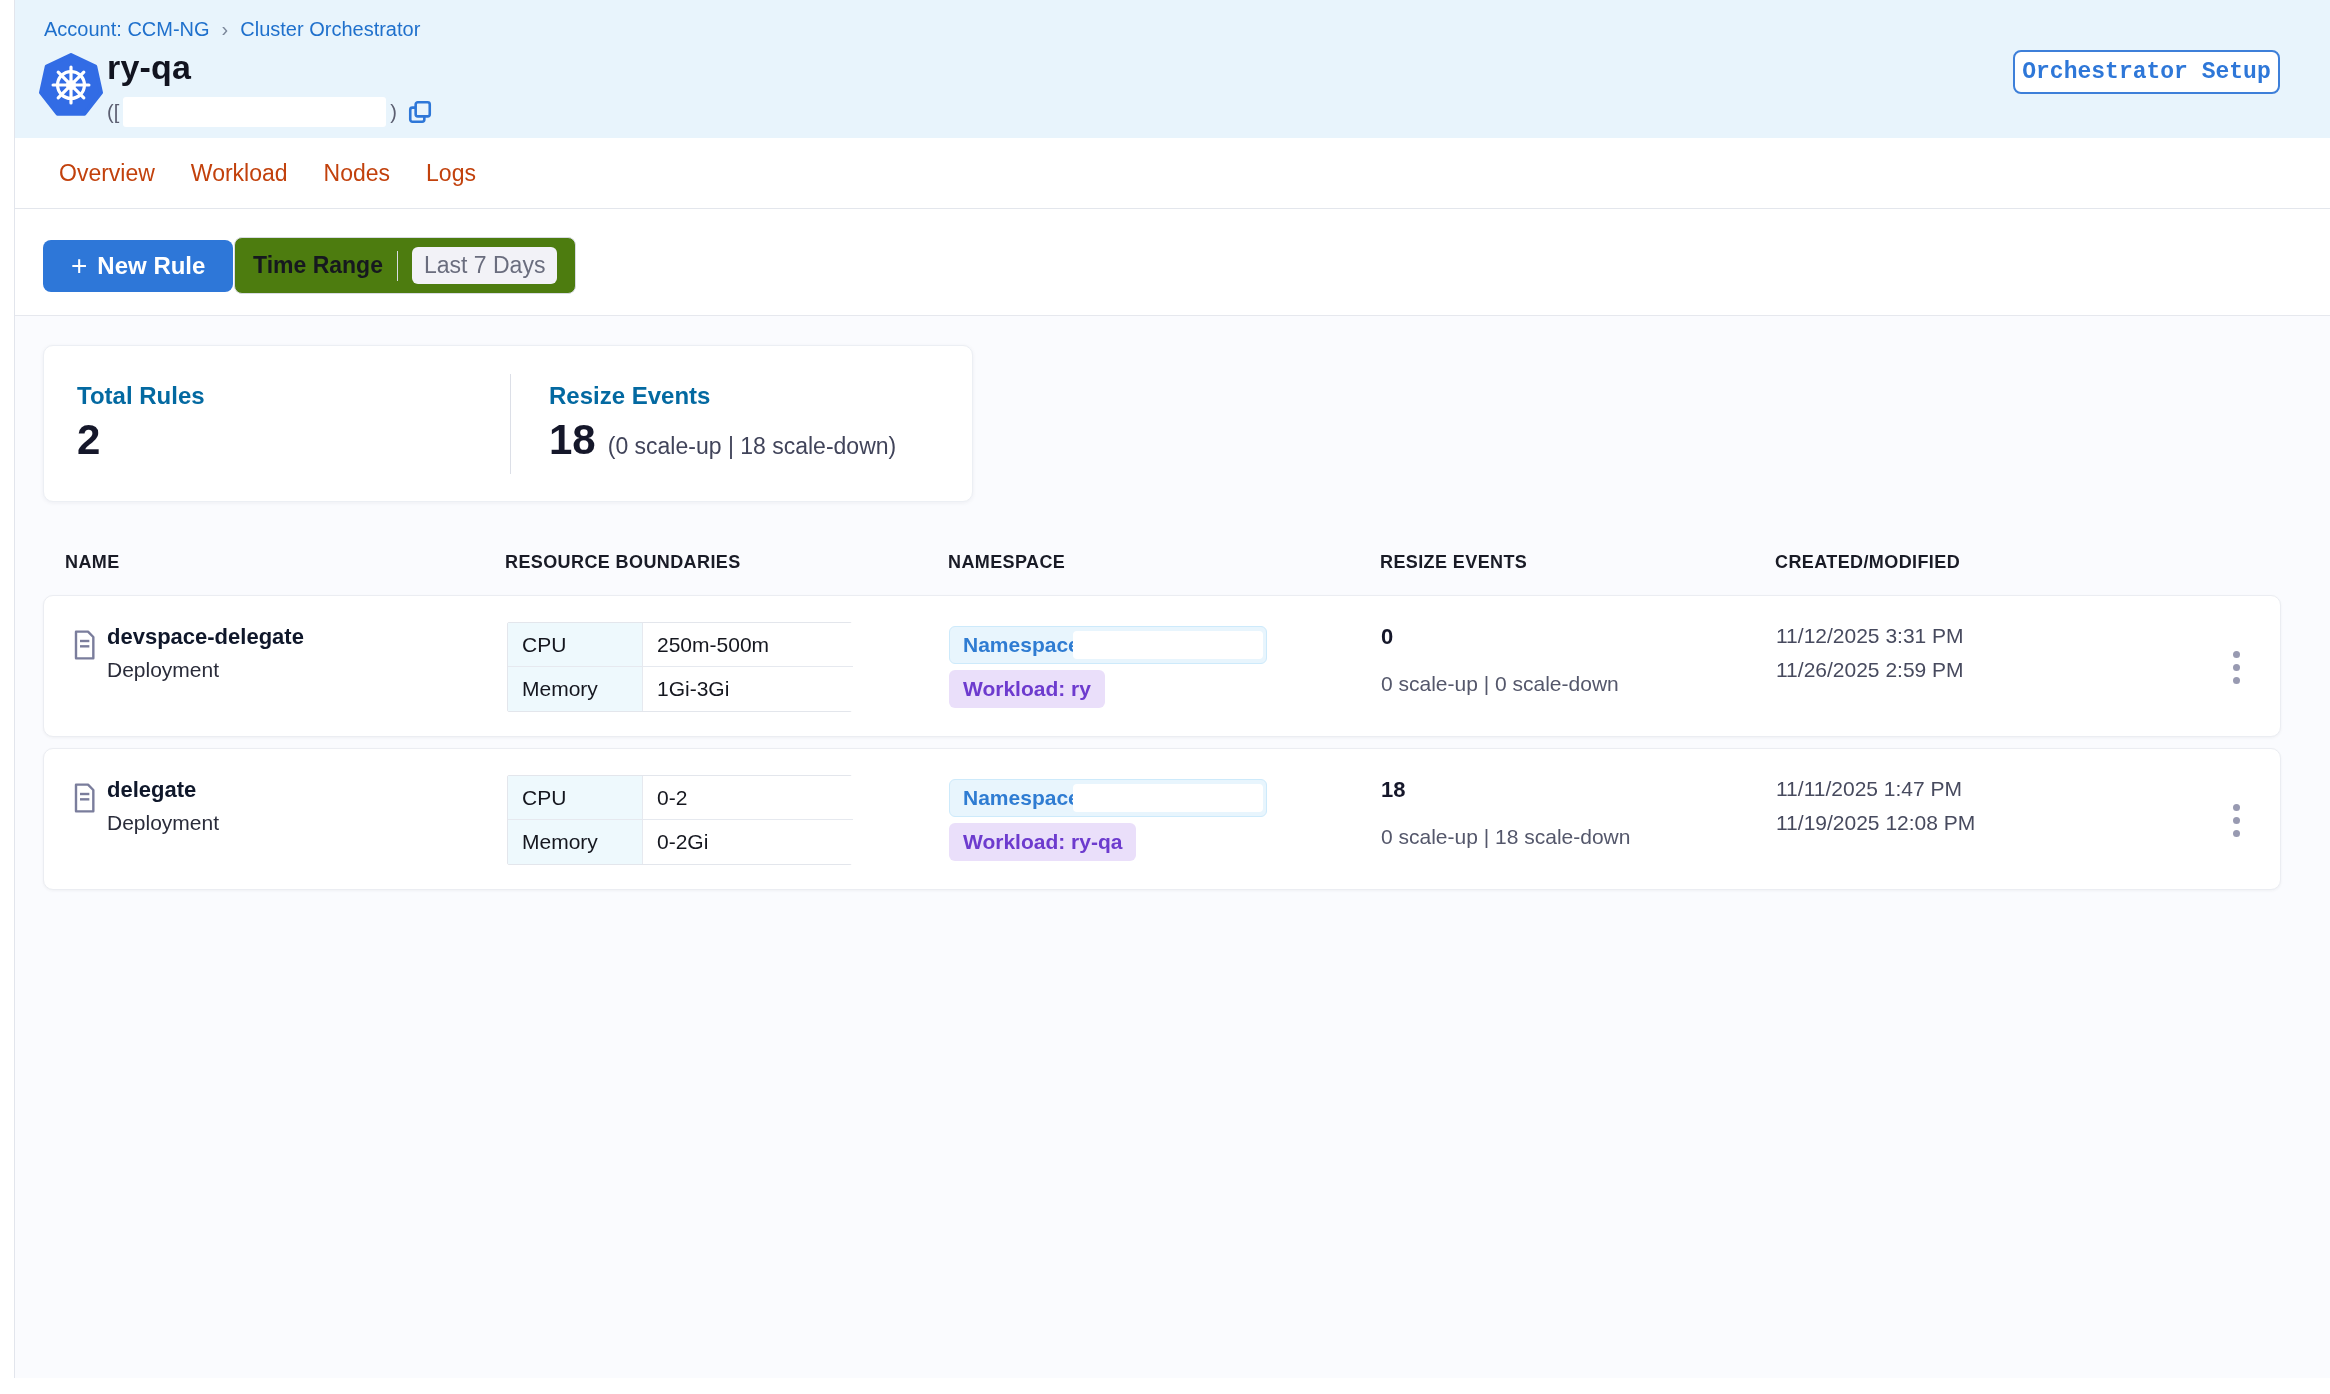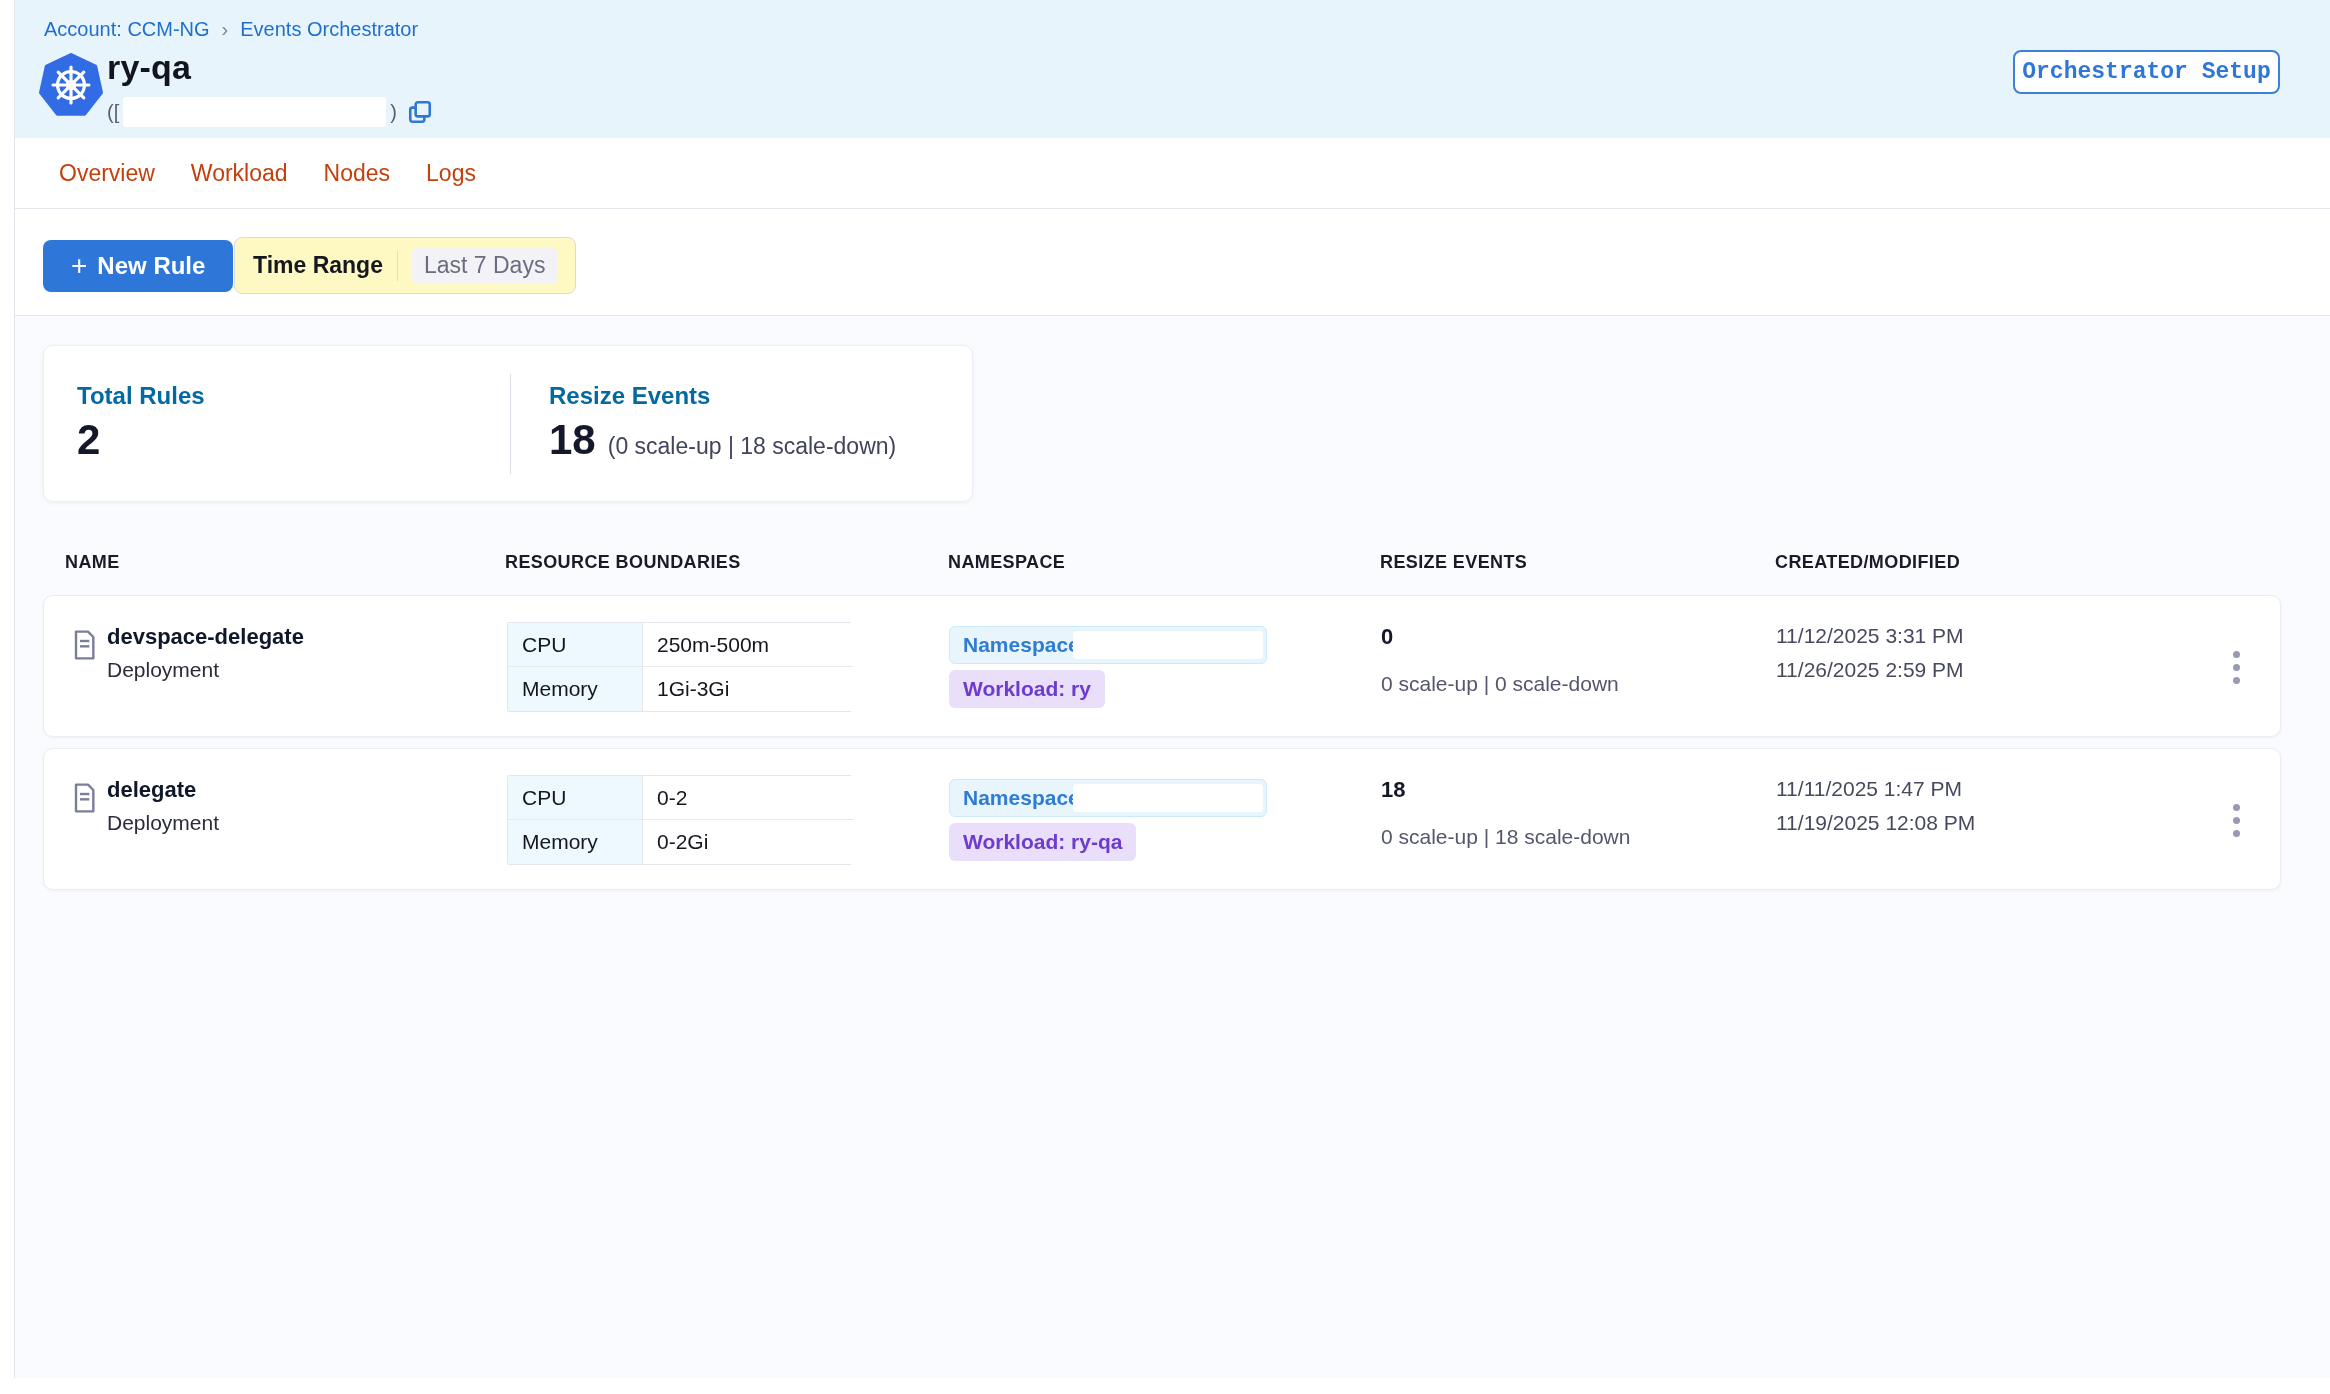--- a/index.html
+++ b/index.html
@@ -38,21 +38,21 @@
     background:#2e77d8; border-radius:4px 4px 0 0; }
 
   
   .toolbar { position:absolute; left:0; top:209px; width:100%; height:107px; background:#ffffff;
     border-bottom:1px solid #e6e8ee; }
   .new-rule-btn { position:absolute; left:28px; top:31px; height:52px; padding:0 28px;
     background:#2e77d8; border:none; border-radius:8px; color:#ffffff; font-size:24px;
     font-weight:700; font-family:inherit; cursor:pointer; display:flex; align-items:center; gap:10px; }
   .plus-glyph { font-size:28px; font-weight:400; line-height:1; }
   .time-range { position:absolute; left:219px; top:28px; height:57px; padding:0 18px;
-    background:#fef9c3; border:1px solid #d8dbe3; border-radius:8px; display:flex;
+    background:#4d7c0f; border:1px solid #d8dbe3; border-radius:8px; display:flex;
     align-items:center; gap:14px; cursor:pointer; }
   .time-range-label { font-size:23px; font-weight:700; color:#16181f; }
   .time-range-div { width:1px; height:30px; background:#d8dbe3; }
   .time-range-value { font-size:23px; color:#6a6d7e; background:#f2f2f7; border-radius:6px;
     padding:5px 12px; }
 
   
   .summary-card { position:absolute; left:28px; top:345px; width:930px; height:157px;
     background:#ffffff; border:1px solid #eceff4; border-radius:10px;
     box-shadow:0 1px 4px rgba(35,42,64,0.06); }
@@ -112,21 +112,21 @@
 </head>
 <body>
 
 <div class="canvas">
 <div class="app">
 
   <div class="header-band">
     <div class="breadcrumb">
       <span class="crumb-link">Account: CCM-NG</span>
       <span class="crumb-sep">›</span>
-      <span class="crumb-link">Events Orchestrator</span>
+      <span class="crumb-link">Cluster Orchestrator</span>
     </div>
 
     <svg class="k8s-icon" viewBox="0 0 100 100">
       <polygon points="50,3 88,21 97,62 71,95 29,95 3,62 12,21" fill="#326ce5" stroke="#326ce5" stroke-width="6" stroke-linejoin="round"></polygon>
       <circle cx="50" cy="50" r="21" fill="none" stroke="#ffffff" stroke-width="5"></circle>
       <g stroke="#ffffff" stroke-width="5" stroke-linecap="round">
         <line x1="50" y1="22" x2="50" y2="78"></line>
         <line x1="22" y1="50" x2="78" y2="50"></line>
         <line x1="30" y1="30" x2="70" y2="70"></line>
         <line x1="70" y1="30" x2="30" y2="70"></line>

